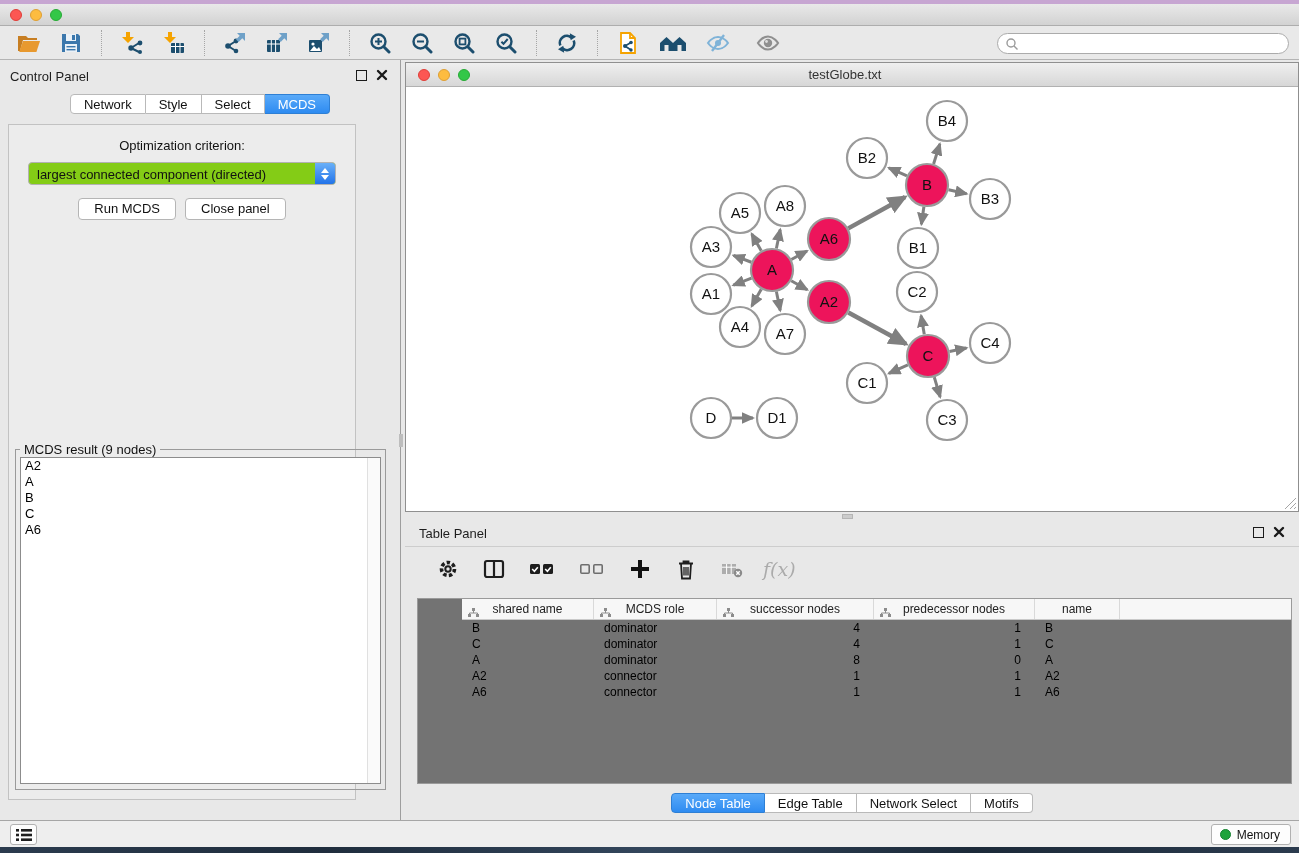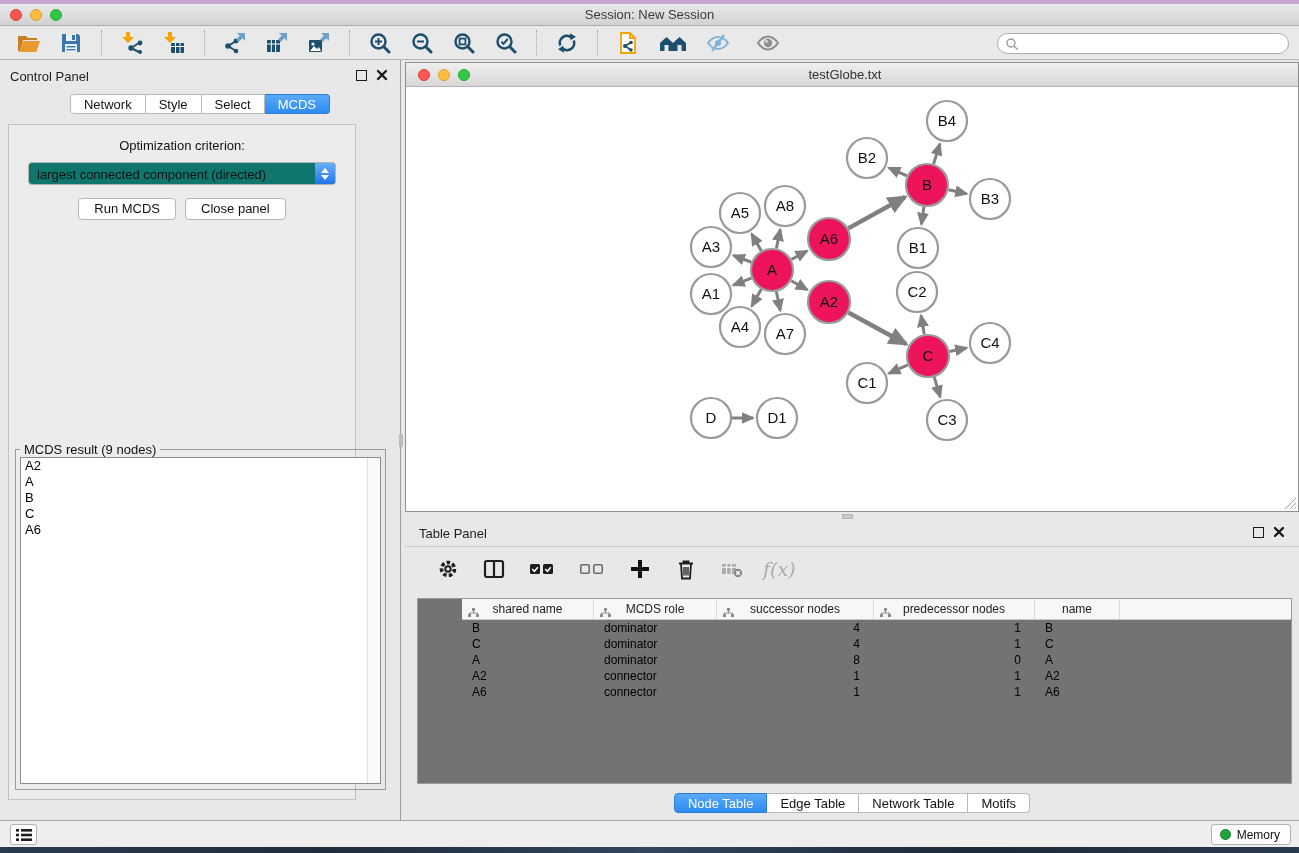--- a/index.html
+++ b/index.html
@@ -58,21 +58,21 @@
   .seg-tab.active {
     background:linear-gradient(#59AAF9,#2E8BF1); color:#fff; border-color:#2E7FD4;
   }
   .cp-box {
     position:absolute; left:8px; top:64px; width:348px; height:676px;
     background:#ECECEC; border:1px solid #C2C2C2;
   }
   .opt-label { margin-top:13px; text-align:center; font-size:13px; color:#111; }
   .dropdown {
     position:relative; width:308px; height:23px; margin:9px auto 0 auto;
-    background:#0f766e; border:1px solid #B2B2B2; border-radius:4px;
+    background:#84cc16; border:1px solid #B2B2B2; border-radius:4px;
   }
   .dropdown .dd-value { position:absolute; left:8px; top:4px; font-size:13px; color:#111; white-space:nowrap; }
   .dd-stepper {
     position:absolute; right:0; top:0; width:20px; height:21px;
     background:linear-gradient(#6AB0F8,#2273E9); border-radius:0 3px 3px 0;
     display:flex; flex-direction:column; align-items:center; justify-content:center; gap:2px;
   }
   .dd-up { width:0; height:0; border-left:4px solid transparent; border-right:4px solid transparent; border-bottom:5px solid #fff; }
   .dd-down { width:0; height:0; border-left:4px solid transparent; border-right:4px solid transparent; border-top:5px solid #fff; }
   .cp-buttons { display:flex; justify-content:center; gap:9px; margin-top:13px; }
@@ -161,21 +161,20 @@
 <div class="screen">
 
   <div class="top-strip"></div>
 
   <div class="titlebar">
     <div class="tl-group">
       <div class="tl red"></div>
       <div class="tl yellow"></div>
       <div class="tl green"></div>
     </div>
-    <div class="win-title">Session: New Session</div>
   </div>
 
   <div class="toolbar">
     <span class="tbi">
       <svg width="24" height="22" viewBox="0 0 24 22">
           <path fill="#C77E22" d="M1 4h8l2 2h9v2H6L3 19 1 19z"></path>
           <path fill="#E8992F" d="M6 9h17l-3.6 11H2.2z"></path>
         </svg>
     </span>
     <span class="tbi">
@@ -616,21 +615,21 @@
             <div class="td" style="width: 123px; text-align: left; padding: 0px 0px 0px 10px;">connector</div>
             <div class="td" style="width: 157px; text-align: right; padding: 0px 14px 0px 0px;">1</div>
             <div class="td" style="width: 161px; text-align: right; padding: 0px 14px 0px 0px;">1</div>
             <div class="td" style="width: 85px; text-align: left; padding: 0px 0px 0px 10px;">A6</div>
           </div>
         </div>
     </div>
     <div class="tp-tabs seg-tabs">
         <div class="seg-tab active">Node Table</div>
         <div class="seg-tab">Edge Table</div>
-        <div class="seg-tab">Network Table</div>
+        <div class="seg-tab">Network Select</div>
         <div class="seg-tab">Motifs</div>
       </div>
   </div>
 
   <div class="status-bar">
     <div class="list-btn">
       <svg width="18" height="16" viewBox="0 0 18 16">
           <g fill="#1E1E1E">
             <rect x="1" y="2" width="3" height="2.6"></rect>
             <rect x="6" y="2" width="11" height="2.6"></rect>

